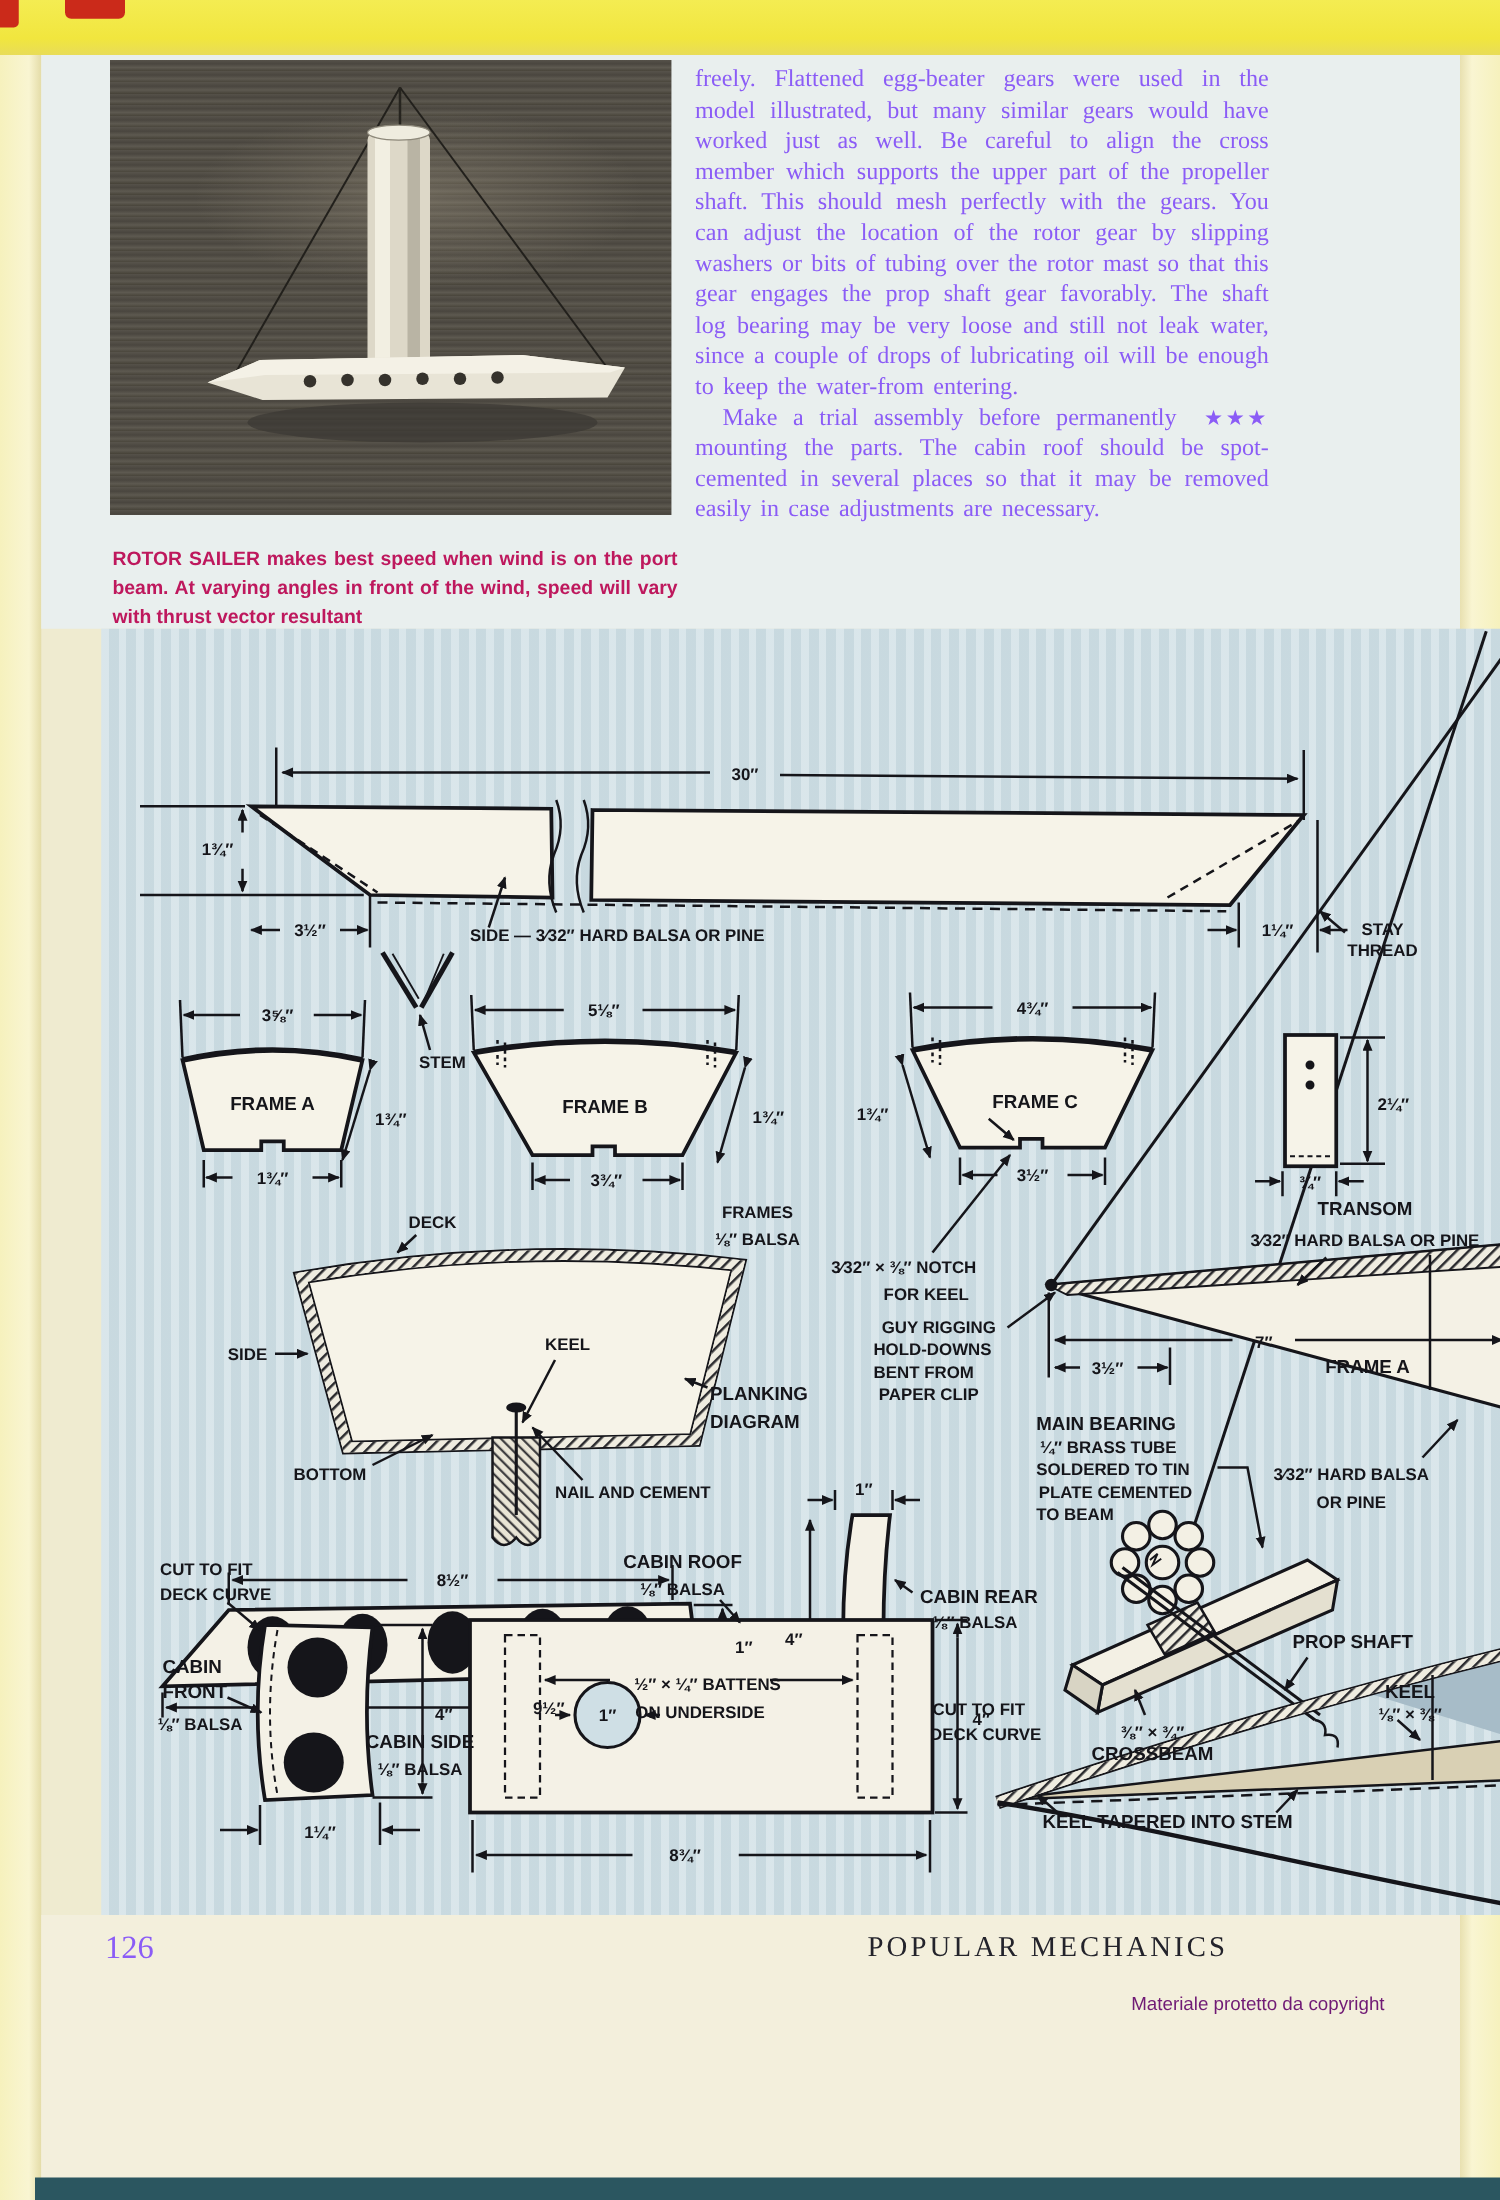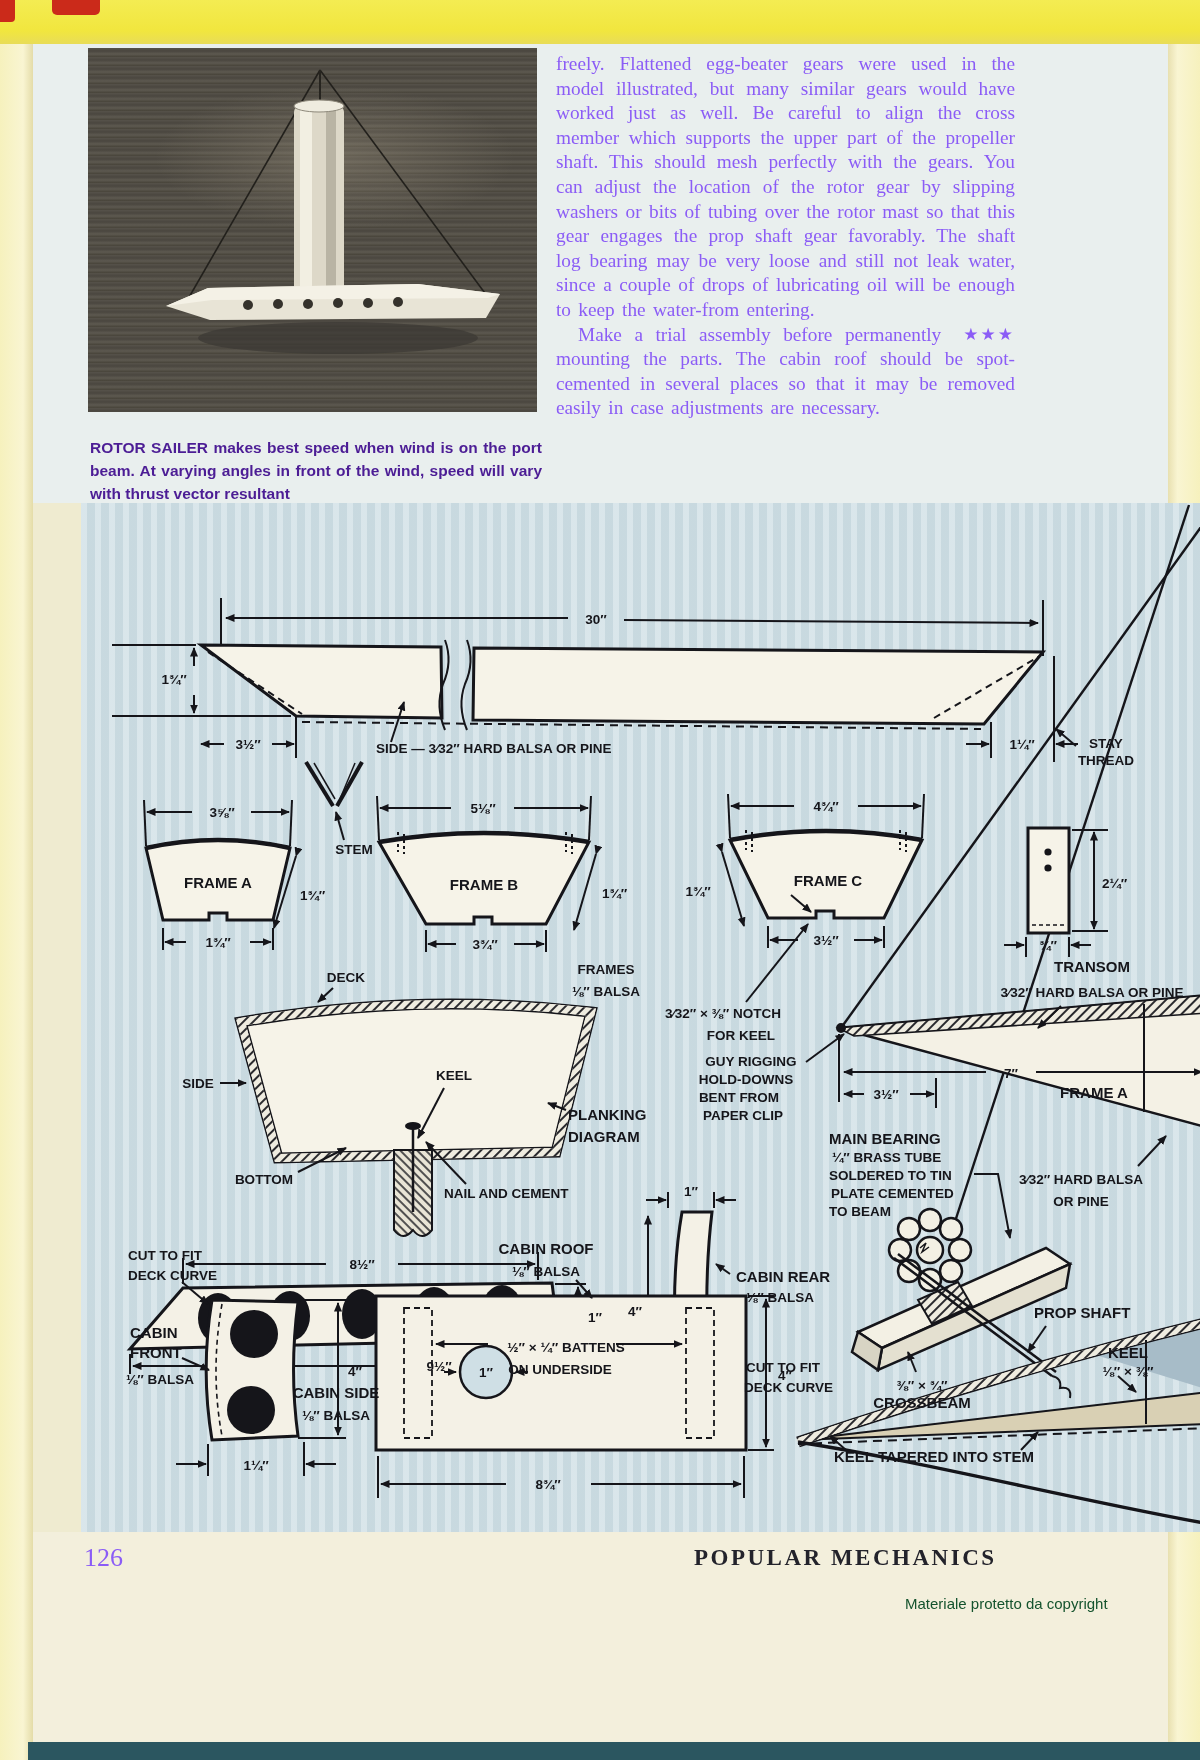--- a/index.html
+++ b/index.html
@@ -12,41 +12,41 @@
   .upper{position:absolute;left:33px;top:44px;width:1135px;height:459px;background:#e9efee;}
   .footerarea{position:absolute;left:33px;top:1532px;width:1135px;height:228px;background:#f3efdc;}
   .teal-bar{position:absolute;left:28px;top:1742px;width:1172px;height:18px;background:#2b5660;}
 
   .photo{position:absolute;left:88px;top:48px;width:449px;height:364px;background:
      radial-gradient(ellipse 300px 120px at 55% 30%, rgba(160,150,130,.35), rgba(0,0,0,0) 60%),
      repeating-linear-gradient(180deg,#56524a 0px,#4a463f 3px,#5d5950 6px,#474339 9px),
      #4f4b43;}
   .photo svg{position:absolute;left:0;top:0;}
 
-  .caption{position:absolute;left:90px;top:420px;width:452px;color:#4c1d95;
+  .caption{position:absolute;left:90px;top:420px;width:452px;color:#be185d;
      font-size:15.5px;font-weight:bold;line-height:23px;text-align:justify;}
   .bodytext{position:absolute;left:556px;top:52px;width:459px;color:#8b5cf6;
      font-family:"Liberation Serif",serif;font-size:19.3px;line-height:24.6px;text-align:justify;word-spacing:2.5px;}
   .bodytext p{margin:0;}
   .bodytext p.indent{text-indent:22px;}
   .stars{float:right;letter-spacing:2px;font-size:17px;}
 
   .diagram{position:absolute;left:33px;top:503px;width:1135px;height:1029px;background:#cfdfe5;margin-left:48px;}
   .diagram::before{content:"";position:absolute;inset:0;background:repeating-linear-gradient(90deg,rgba(255,255,255,.22) 0 6px,rgba(140,165,175,.10) 6px 14px);}
   .diagram svg{position:absolute;left:0;top:0;}
 
   text{fill:#15151a;}
   .lb{font:bold 13.5px "Liberation Sans",sans-serif;}
   .lt{font:bold 15px "Liberation Sans",sans-serif;}
   .mid{text-anchor:middle;}
   .end{text-anchor:end;}
 
   .pageno{position:absolute;left:84px;top:1543px;font-family:"Liberation Serif",serif;font-size:26px;color:#8b5cf6;}
-  .mag{position:absolute;left:694px;top:1545px;font-family:"Liberation Serif",serif;font-weight:bold;font-size:23px;letter-spacing:2.5px;color:#23232b;}
-  .copyright{position:absolute;left:905px;top:1595px;font-size:15px;color:#14532d;}
+  .mag{position:absolute;left:694px;top:1545px;font-family:"Liberation Serif",serif;font-weight:normal;font-size:23px;letter-spacing:2.5px;color:#23232b;}
+  .copyright{position:absolute;left:905px;top:1595px;font-size:15px;color:#701a75;}
 </style>
 </head>
 <body>
 
 <div class="strip-left"></div>
 <div class="strip-right"></div>
 <div class="band-top"></div>
 <div class="red-mark-a"></div>
 <div class="red-mark-b"></div>
 <div class="upper"></div>

